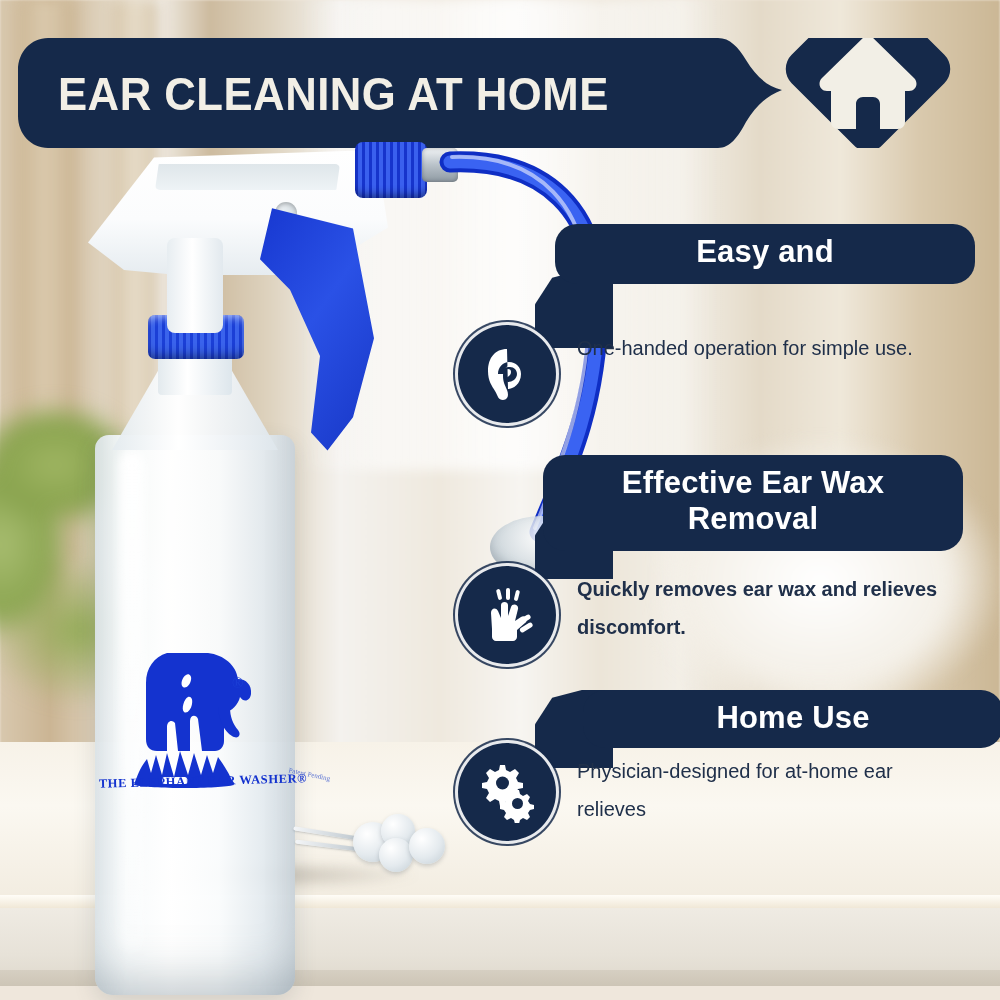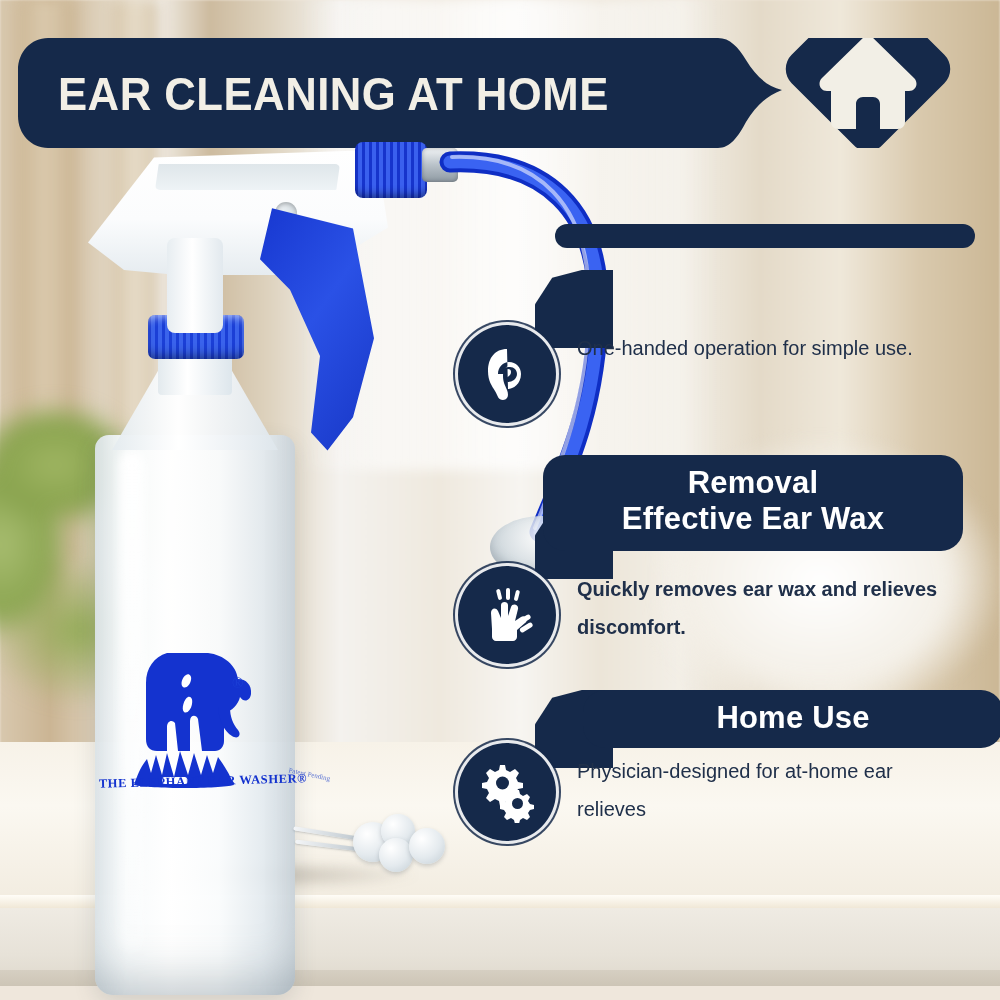--- a/index.html
+++ b/index.html
@@ -330,42 +330,43 @@
       <div class="tip-ball" style="left:60px; top:20px; width:40px; height:40px;"></div>
       <div class="tip-ball" style="left:88px; top:12px; width:34px; height:34px;"></div>
       <div class="tip-ball" style="left:86px; top:36px; width:34px; height:34px;"></div>
       <div class="tip-ball" style="left:116px;top:26px; width:36px; height:36px;"></div>
     </div>
   </div>
 
   <div class="feature f1">
     <div class="f-neck"></div>
     <div class="f-title-pill two-line">
+      <div>Easy and</div>
     </div>
     <div class="f-icon">
       <svg width="62" height="62" viewBox="0 0 62 62">
         <path fill="#ffffff" d="M31,6 C19,6 12,15 12,28 C12,38 16,43 19,48
           C22,53 22,57 27,57 C32,57 33,52 31,47 C29,42 27,39 27,33
           C27,26 31,22 36,22 C41,22 44,26 44,31 C44,37 39,40 34,40
           C31,40 30,37 32,36 C36,34 38,32 38,29 C38,26 36,24 33,24
           C29,24 27,27 27,31 L22,31 C22,24 27,19 33,19 C40,19 45,24 45,31
           C45,41 37,46 32,46"></path>
         <path fill="#15294a" d="M34,24 C38,24 41,27 41,31 C41,36 36,39 32,39
           C29,39 28,37 30,35 C33,33 35,32 35,29 C35,27 34,26 32,26
           C30,26 29,28 29,31 L25,31 C25,26 29,24 34,24 Z"></path>
       </svg>
     </div>
     <div class="f-desc">One-handed operation for simple use.</div>
   </div>
 
   <div class="feature f2">
     <div class="f-neck"></div>
     <div class="f-title-pill two-line">
+      <div>Effective Ear Wax</div>
       <div>Removal</div>
-      <div>Effective Ear Wax</div>
     </div>
     <div class="f-icon">
       <svg width="60" height="60" viewBox="0 0 60 60">
         <g fill="#ffffff">
           <rect x="20" y="4" width="4" height="11" rx="2" transform="rotate(-14 22 9)"></rect>
           <rect x="29" y="3" width="4" height="12" rx="2"></rect>
           <rect x="38" y="5" width="4" height="11" rx="2" transform="rotate(14 40 10)"></rect>
           <path d="M14,28 C14,23 19,22 21,26 L24,33 L24,20
                    C24,16 31,16 31,20 L31,31 L34,22 C35,18 42,19 41,24
                    L38,36 L44,32 C48,29 52,35 48,38 L40,45 L40,52

